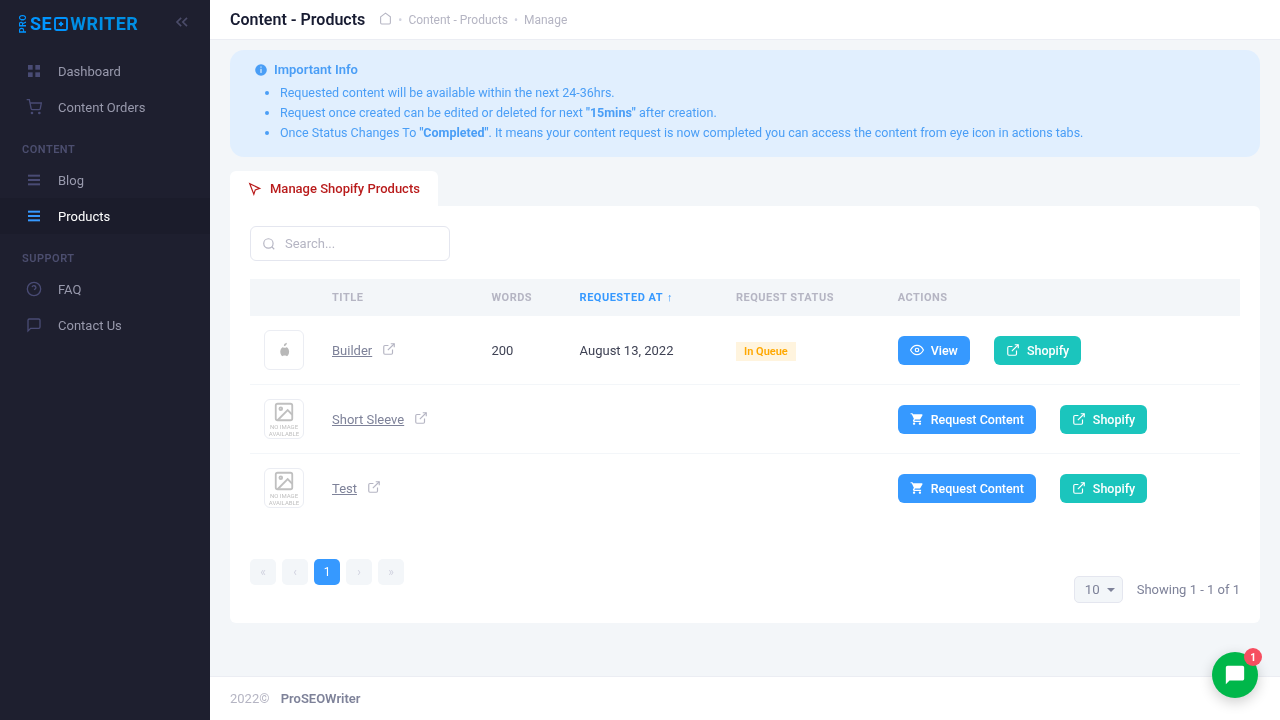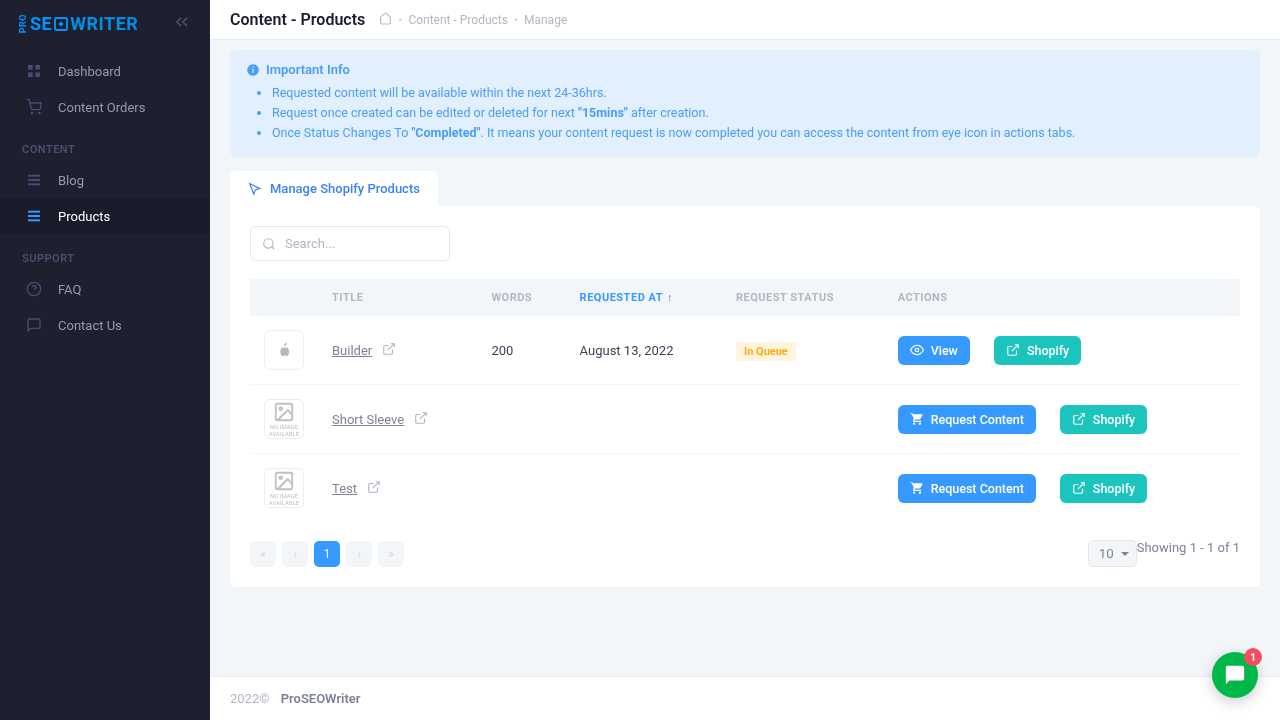--- a/index.html
+++ b/index.html
@@ -23,28 +23,28 @@
 .menu-item.active .mi-icon { color: #3699ff; }
 
 
 .main { flex: 1; display: flex; flex-direction: column; background: #f3f6f9; min-width: 0; }
 .topbar { background: #fff; display: flex; align-items: center; padding: 10px 20px; border-bottom: 1px solid #ebedf3; }
 .topbar h2 { font-size: 16px; font-weight: 600; color: #181c32; margin-right: 14px; }
 .breadcrumb { display: flex; align-items: center; color: #b5b5c3; font-size: 12px; gap: 6px; }
 .breadcrumb .sep { color: #d1d3e0; }
 
 .content { padding: 10px 20px 0 20px; flex: 1; overflow: auto; }
-.alert { background: #e1effe; color: #4a9ef6; border-radius: 6px; padding: 12px 16px 14px; font-size: 13px; margin-bottom: 14px; }
+.alert { background: #e1effe; color: #4a9ef6; border-radius: 14px; padding: 12px 24px 14px; font-size: 13px; margin-bottom: 14px; }
 .alert .alert-title { display: flex; align-items: center; gap: 6px; font-weight: 600; margin-bottom: 6px; }
 .alert ul { list-style: disc; padding-left: 26px; }
 .alert li { color: #4a9ef6; font-size: 12.5px; line-height: 1.6; }
 .alert .quoted { font-weight: 700; }
 
 .tabs { display: flex; }
-.tab { background: #fff; border-radius: 6px 6px 0 0; padding: 10px 18px; color: #3b82f6; font-weight: 500; display: flex; align-items: center; gap: 8px; cursor: pointer; font-size: 13px; }
+.tab { background: #fff; border-radius: 6px 6px 0 0; padding: 10px 18px; color: #b91c1c; font-weight: 500; display: flex; align-items: center; gap: 8px; cursor: pointer; font-size: 13px; }
 
 .card { background: #fff; border-radius: 0 6px 6px 6px; padding: 20px; }
 .search-wrap { position: relative; width: 200px; margin-bottom: 18px; }
 .search-wrap svg { position: absolute; left: 12px; top: 50%; transform: translateY(-50%); color: #b5b5c3; }
 .search-input { width: 100%; border: 1px solid #e4e6ef; border-radius: 6px; padding: 9px 10px 9px 34px; font-size: 13px; color: #3f4254; background: #fff; }
 .search-input::placeholder { color: #b5b5c3; }
 
 table { width: 100%; border-collapse: collapse; }
 thead th { background: #f3f6f9; text-align: left; padding: 12px 14px; font-size: 11px; font-weight: 700; letter-spacing: 0.5px; color: #b5b5c3; text-transform: uppercase; }
 thead th.sorted { color: #3699ff; }
@@ -61,21 +61,21 @@
 .btn { display: inline-flex; align-items: center; gap: 7px; border: none; border-radius: 6px; padding: 7px 12px; font-size: 12.5px; font-weight: 500; color: #fff; cursor: pointer; }
 .btn-primary { background: #3699ff; }
 .btn-green { background: #1bc5bd; }
 .actions-cell { display: flex; gap: 24px; }
 
 .table-footer { display: flex; justify-content: space-between; align-items: center; margin-top: 18px; }
 .pagination { display: flex; gap: 6px; }
 .page-btn { width: 26px; height: 26px; border-radius: 5px; background: #f3f6f9; border: none; color: #7e8299; display: flex; align-items: center; justify-content: center; cursor: pointer; font-size: 12px; }
 .page-btn.active { background: #3699ff; color: #fff; }
 .page-btn:disabled { color: #d1d3e0; cursor: default; }
-.showing { display: flex; color: #7e8299; font-size: 13px; }
+.showing { display: flex; align-items: center; gap: 14px; color: #7e8299; font-size: 13px; margin-top: 36px; }
 .page-size { border: 1px solid #e4e6ef; border-radius: 5px; padding: 5px 22px 5px 10px; background: #f3f6f9; color: #7e8299; appearance: none; position: relative; }
 .page-size-wrap { position: relative; }
 .page-size-wrap:after { content: ""; position: absolute; right: 8px; top: 50%; width: 0; height: 0; border-left: 4px solid transparent; border-right: 4px solid transparent; border-top: 4px solid #7e8299; transform: translateY(-50%); pointer-events: none; }
 
 .footer { background: #fff; padding: 14px 20px; color: #b5b5c3; font-size: 13px; border-top: 1px solid #ebedf3; }
 .footer strong { color: #7e8299; font-weight: 600; margin-left: 8px; }
 
 .chat-fab { position: fixed; right: 22px; bottom: 22px; width: 46px; height: 46px; border-radius: 50%; background: #00b74a; display: flex; align-items: center; justify-content: center; color: #fff; box-shadow: 0 4px 14px rgba(0,0,0,.2); cursor: pointer; }
 .chat-fab .badge { position: absolute; top: -4px; right: -4px; background: #f64e60; color: #fff; font-size: 10px; font-weight: 700; width: 18px; height: 18px; border-radius: 50%; display: flex; align-items: center; justify-content: center; }
 </style>

